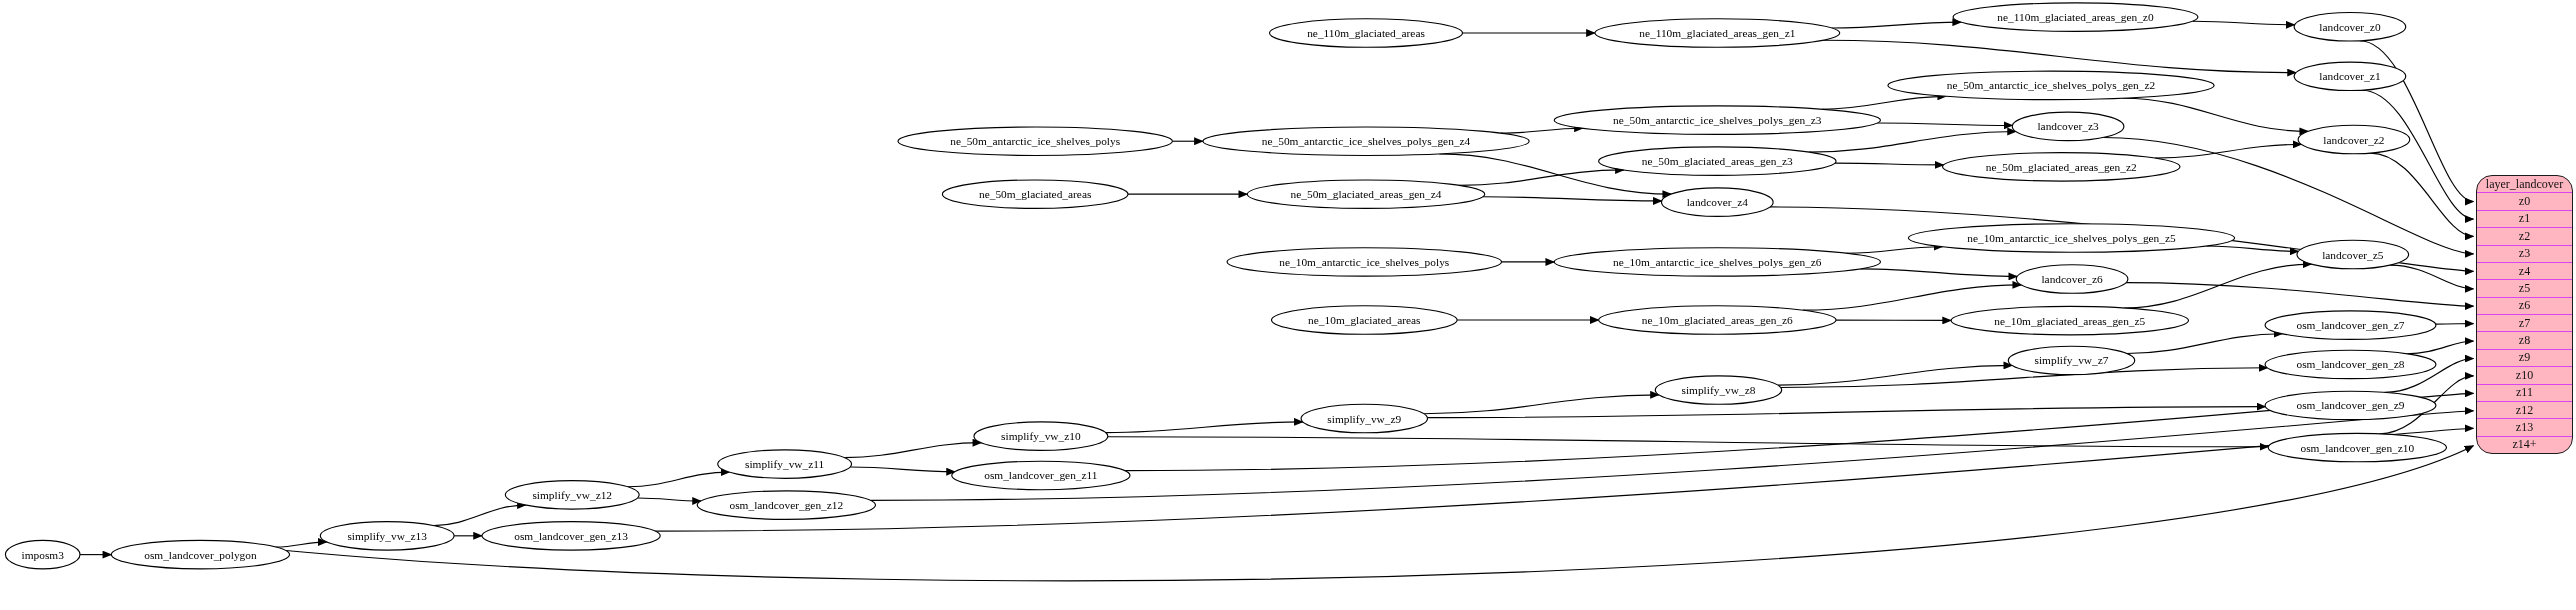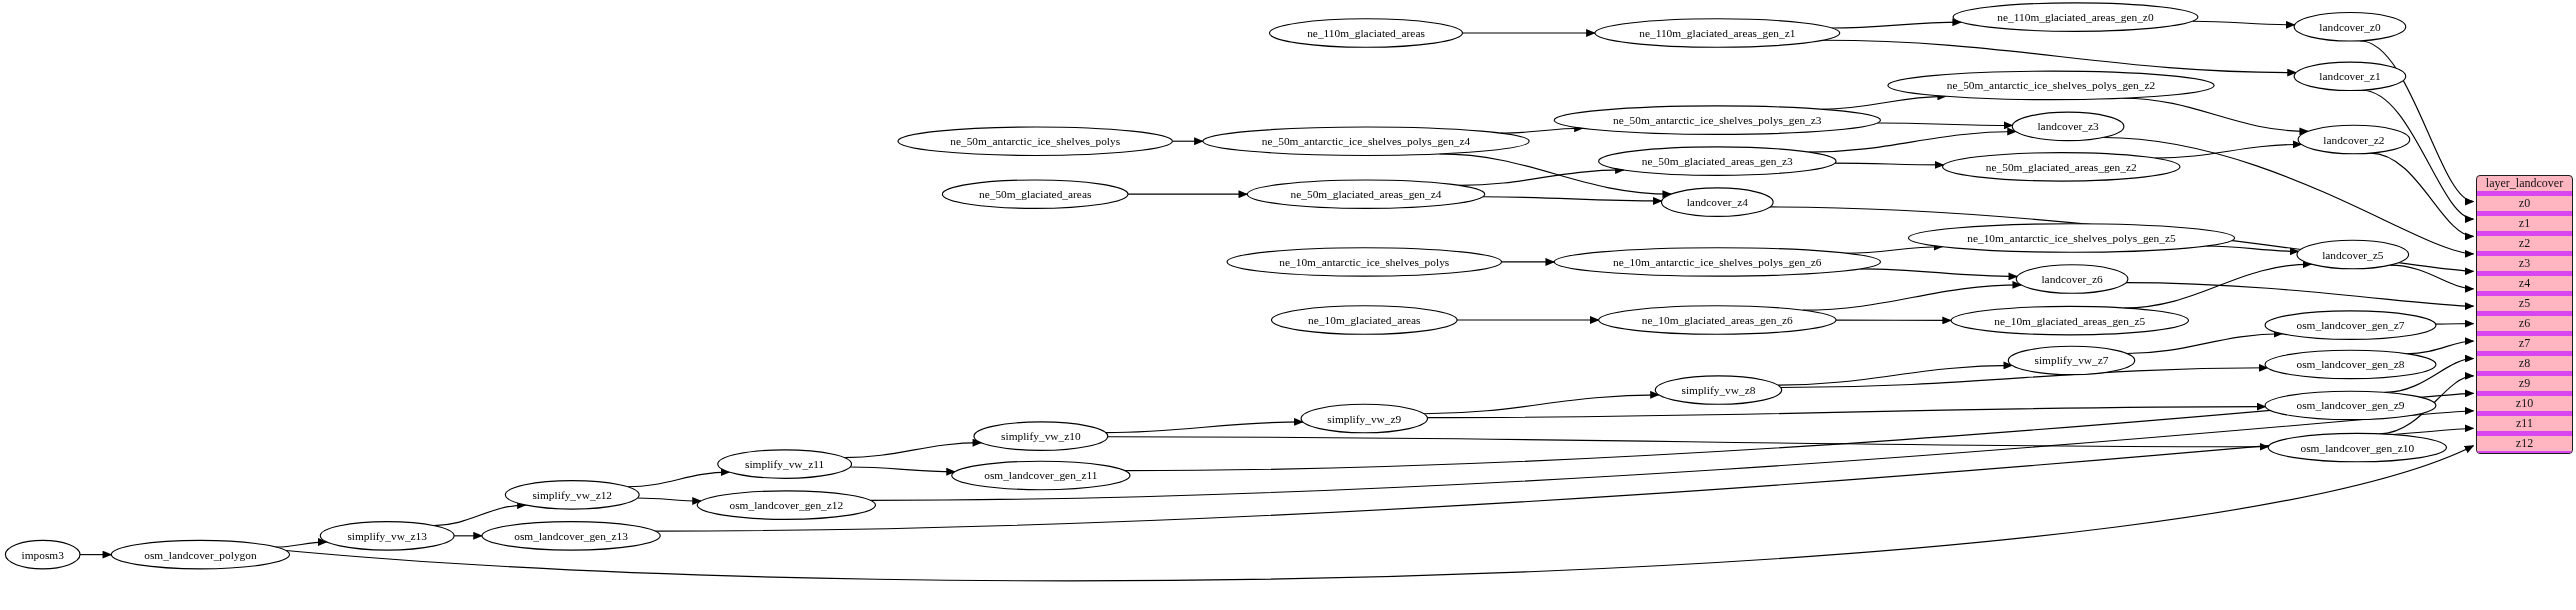--- a/index.html
+++ b/index.html
@@ -13,33 +13,33 @@
   #edges-svg{position:absolute;left:0;top:0;width:2576px;height:611px;}
   svg text{
     font-family:"Liberation Serif", "DejaVu Serif", serif;
     font-size:20px;
     fill:#000000;
   }
   #zoom-table{
     position:absolute;
     display:flex;flex-direction:column;
     border:1.1px solid #1c1c1c;
-    border-radius:4px;
+    border-radius:16px;
     overflow:hidden;
     box-sizing:border-box;
     font-size:12px;
     color:#111;
   }
   #zoom-table .thead{
     flex:1;display:flex;align-items:center;justify-content:center;
     font-size:12px;
   }
   #zoom-table .trow{
     flex:1;display:flex;align-items:center;justify-content:center;
-    border-top:5px solid #d946ef;
+    border-top:1px solid #d946ef;
     font-family:Liberation Serif, serif;
   }
 </style>
 </head>
 <body>
 
 <div id="stage">
   <svg id="edges-svg" xmlns="http://www.w3.org/2000/svg" viewBox="0 0 4524 1073" width="2576" height="611">
       <defs>
         <marker id="arr" viewBox="0 0 12 10" refX="11" refY="5" markerWidth="17" markerHeight="14" markerUnits="userSpaceOnUse" orient="auto">

